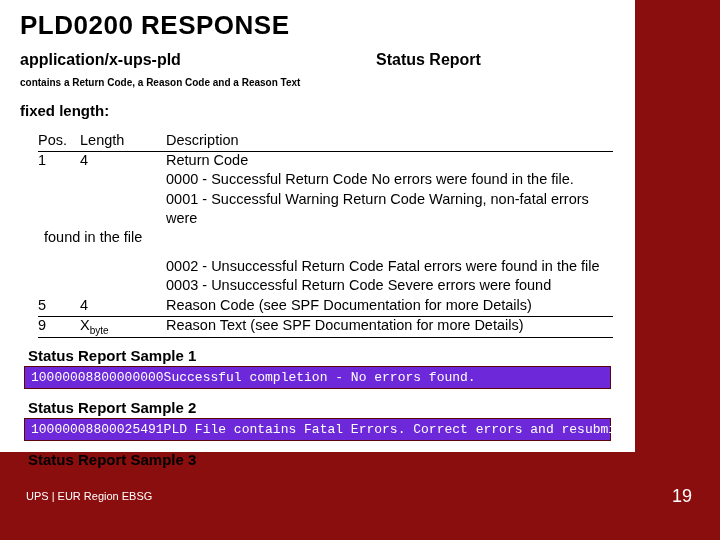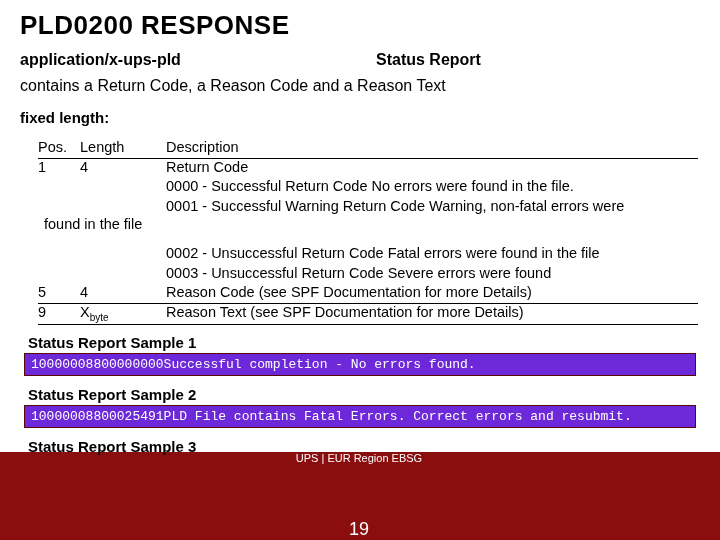--- a/index.html
+++ b/index.html
@@ -7,42 +7,43 @@
     width:720px;height:540px;
     background:#8a0e0e;
     font-family:Arial,Helvetica,sans-serif;
     color:#000;
     overflow:hidden;
     position:relative;
   }
   .sheet{
     position:absolute;
     left:0;top:0;
-    width:720px;height:452px;
+    width:635px;height:452px;
     background:#fff;
     box-sizing:border-box;
     padding:8px 16px 8px 16px;
   }
   .title{
     font-size:26px;
     font-weight:700;
     margin:2px 0 10px 4px;
     letter-spacing:.5px;
   }
   .row-meta{
     display:flex;
     font-size:16px;
     font-weight:700;
     margin:0 0 8px 4px;
     gap:36px;
   }
   .row-meta .left{flex:0 0 320px}
   .row-sub{
-    font-size:16px;
+    font-size:10px;
     margin:0 0 14px 4px;
+    font-weight:bold;
   }
   .fixed{font-size:15px;font-weight:700;margin:12px 0 0 4px}
 
   .tbl{margin:12px 0 0 22px;font-size:14.5px;line-height:1.35}
   .trow{display:flex}
   .c-pos{flex:0 0 42px}
   .c-len{flex:0 0 86px}
   .c-desc{flex:1}
   .underlined{position:relative}
   .underlined::after{
@@ -61,21 +62,21 @@
     margin:0 8px 6px 8px;
     font-family:"Courier New",monospace;
     font-size:13px;
     white-space:pre;
   }
 
   .footer{
     position:absolute;left:0;bottom:0;width:720px;height:88px;
     display:flex;align-items:center;justify-content:space-between;
     padding:0 28px 0 26px;box-sizing:border-box;
-    color:#fff;font-size:11px;flex-direction:column;
+    color:#fff;font-size:11px;
   }
   .footer .pg{font-size:18px}
 </style>
 </head>
 <body>
 
 <div class="sheet">
 
   <div class="title">PLD0200 RESPONSE</div>
 

